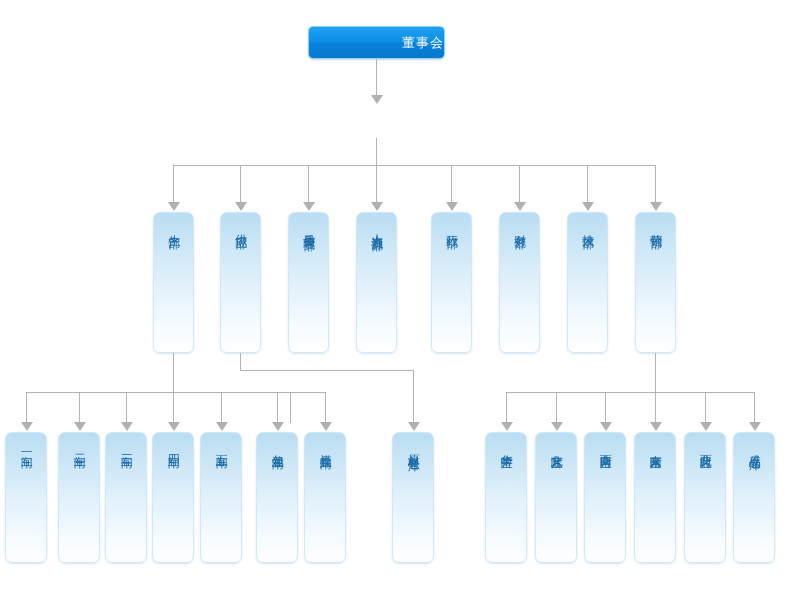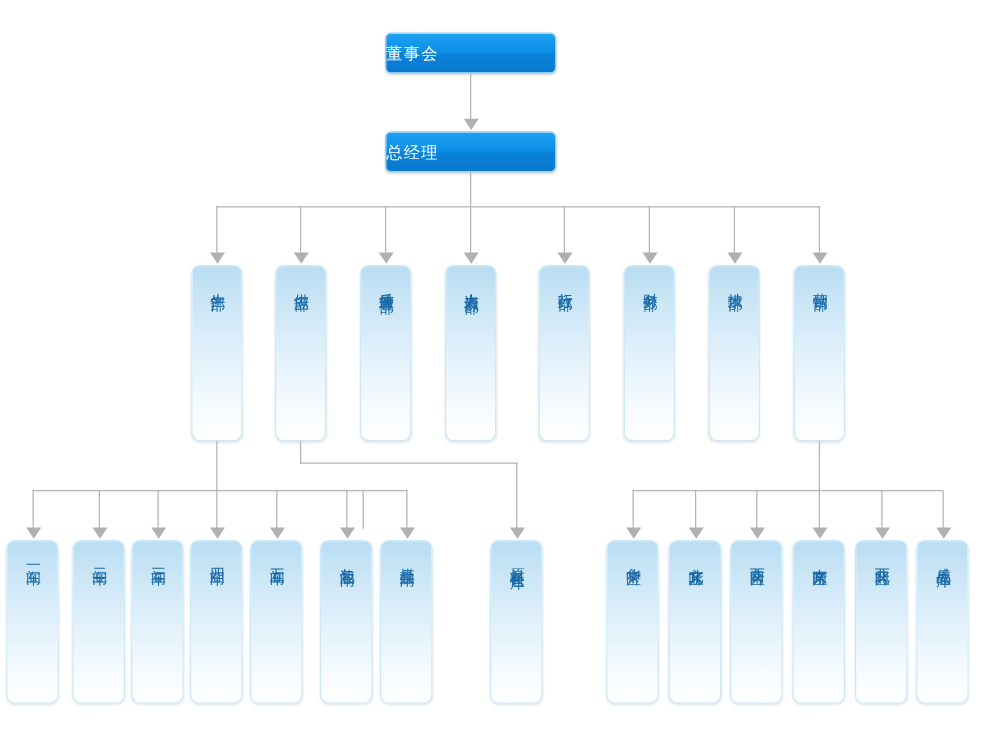--- a/index.html
+++ b/index.html
@@ -21,21 +21,21 @@
     border-top:9px solid #b0b0b0;
   }
 
   
   .node-exec{
     position:absolute;
     border-radius:5px;
     background:linear-gradient(to bottom,#1fa2f2 0%,#0b8ee6 48%,#0a82da 52%,#0878cf 100%);
     border:1px solid #8fd0f5;
     box-shadow:0 1px 2px rgba(0,0,0,.18);
-    display:flex;align-items:center;justify-content:flex-start;
+    display:flex;align-items:center;justify-content:flex-end;
     color:#ffffff;font-size:13px;letter-spacing:1px;
     box-sizing:border-box;
   }
 
   
   .node-v{
     position:absolute;
     border-radius:7px;
     background:linear-gradient(to bottom,#b9ddf2 0%,#cbe6f6 22%,#e2f1fb 52%,#f3fafe 78%,#ffffff 100%);
     border:1px solid #cfe8f7;
@@ -56,23 +56,20 @@
 </style>
 </head>
 <body>
 
 <div id="chart">
 
   <div class="node-exec" style="left:308px;top:26px;width:137px;height:33px;">
     <span>董事会</span>
   </div>
 
-  <div class="node-exec" style="left:308px;top:105px;width:137px;height:33px;">
-    <span>总经理</span>
-  </div>
 
   <div class="ln-v" style="left:376px;top:59px;height:37px;"></div>
   <div class="arrow" style="left:371px;top:95px;"></div>
 
   <div class="ln-v" style="left:376px;top:138px;height:27px;"></div>
   <div class="ln-h" style="left:173px;top:165px;width:483px;"></div>
 
   <div class="ln-v" style="left:173px;top:165px;height:38px;"></div>
   <div class="arrow" style="left:168px;top:202px;"></div>
 

